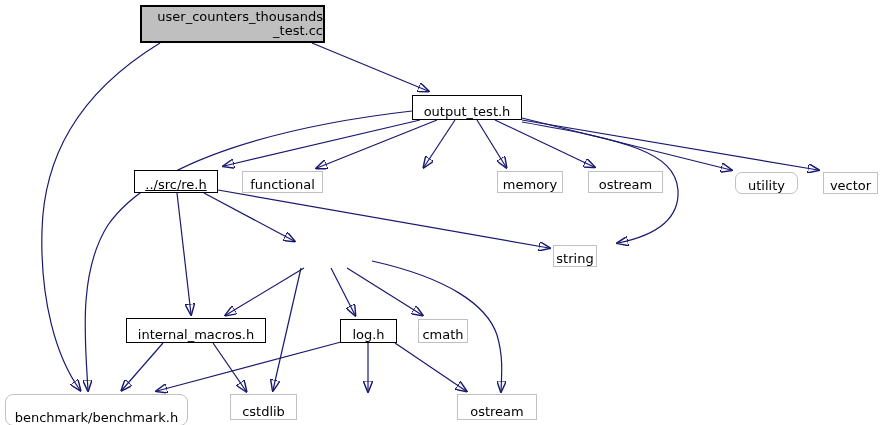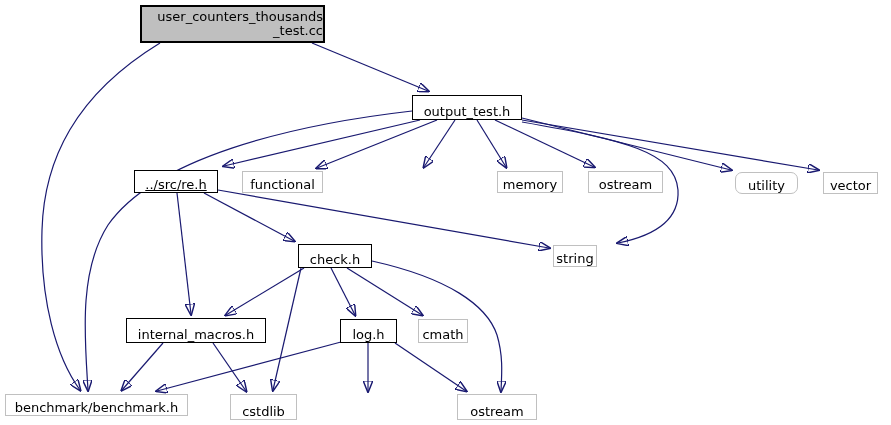--- a/index.html
+++ b/index.html
@@ -112,38 +112,35 @@
   <div class="node external" style="left:588px; top:171px; width:75px; height:22px;">
     <span>ostream</span>
   </div>
   <div class="node external" style="left:735px; top:172px; width:63px; height:22px;border-radius:7px;">
     <span>utility</span>
   </div>
   <div class="node external" style="left:823px; top:172px; width:55px; height:22px;">
     <span>vector</span>
   </div>
 
-  <div class="node" style="left:298px; top:244px; width:74px; height:24px;">
-    <span>check.h</span>
-  </div>
   <div class="node external" style="left:553px; top:245px; width:44px; height:22px;">
     <span>string</span>
   </div>
 
   <div class="node" style="left:126px; top:318px; width:140px; height:25px;">
     <span>internal_macros.h</span>
   </div>
   <div class="node" style="left:340px; top:319px; width:57px; height:24px;">
     <span>log.h</span>
   </div>
   <div class="node external" style="left:418px; top:319px; width:50px; height:24px;">
     <span>cmath</span>
   </div>
 
-  <div class="node external" style="left:5px; top:394px; width:183px; height:22px;">
+  <div class="node external" style="left:5px; top:394px; width:183px; height:32px;border-radius:8px;">
     <span>benchmark/benchmark.h</span>
   </div>
   <div class="node external" style="left:230px; top:394px; width:67px; height:26px;">
     <span>cstdlib</span>
   </div>
   <div class="node external" style="left:457px; top:394px; width:80px; height:26px;">
     <span>ostream</span>
   </div>
 
 </div>

